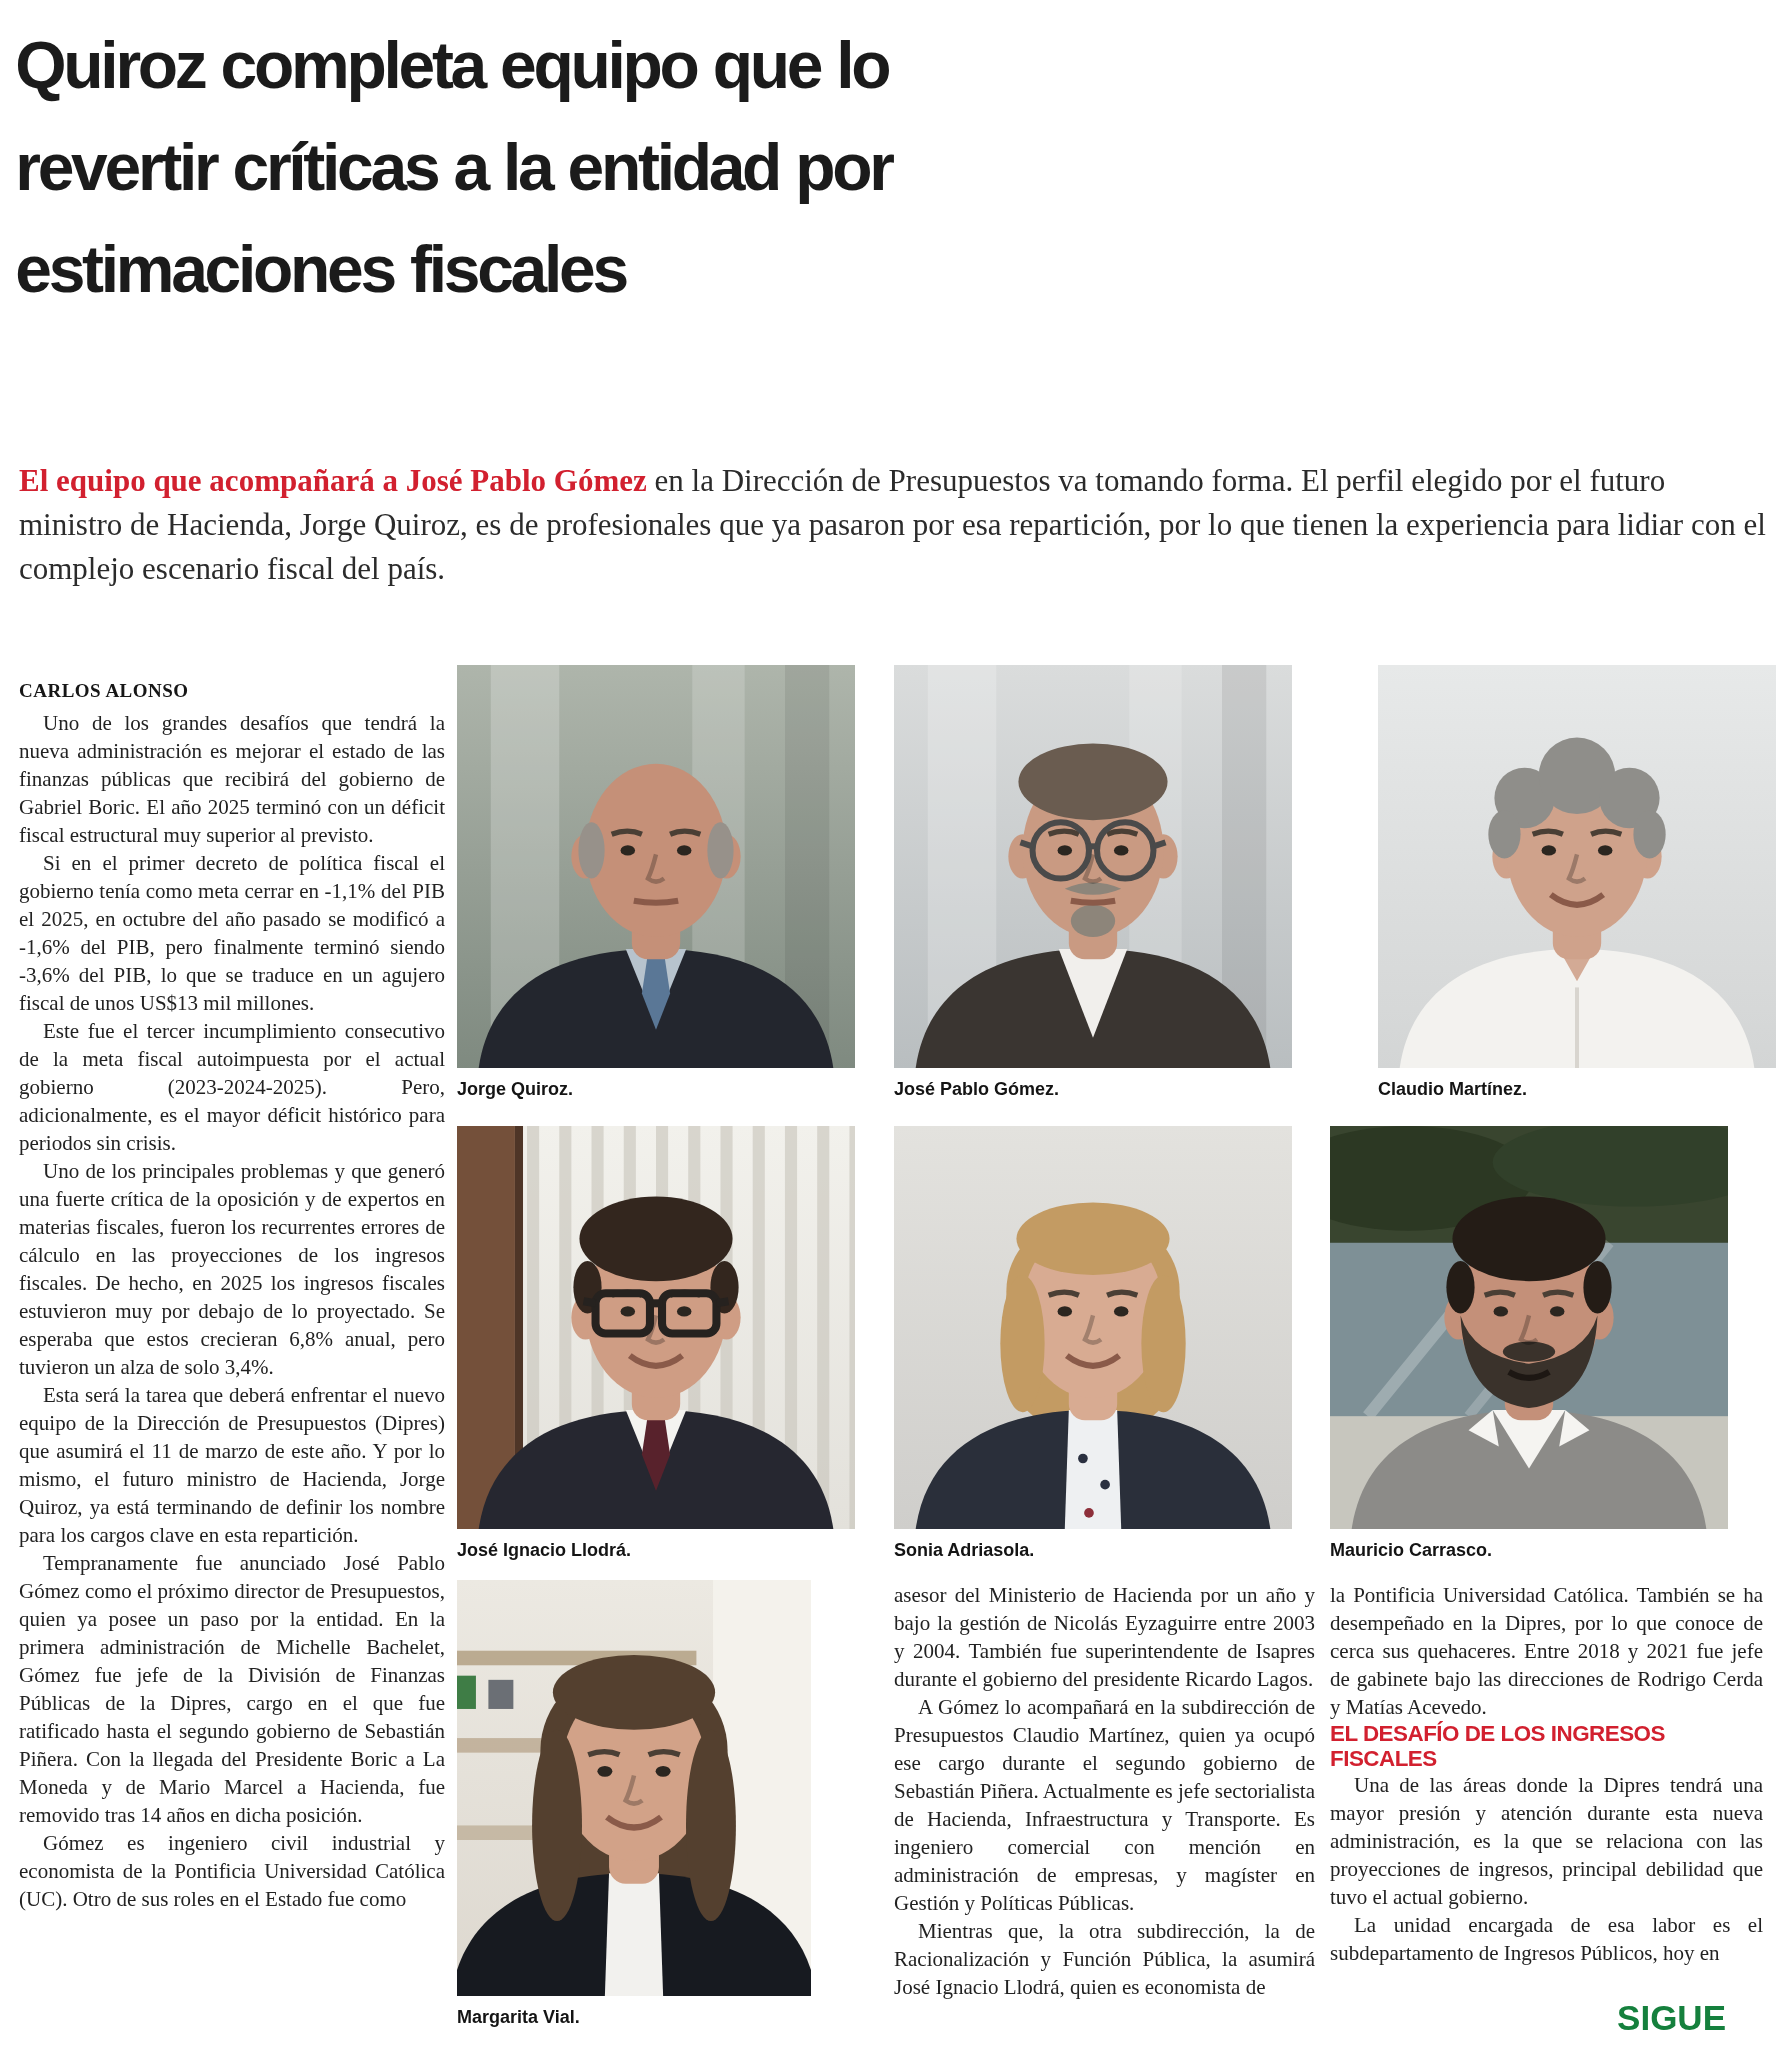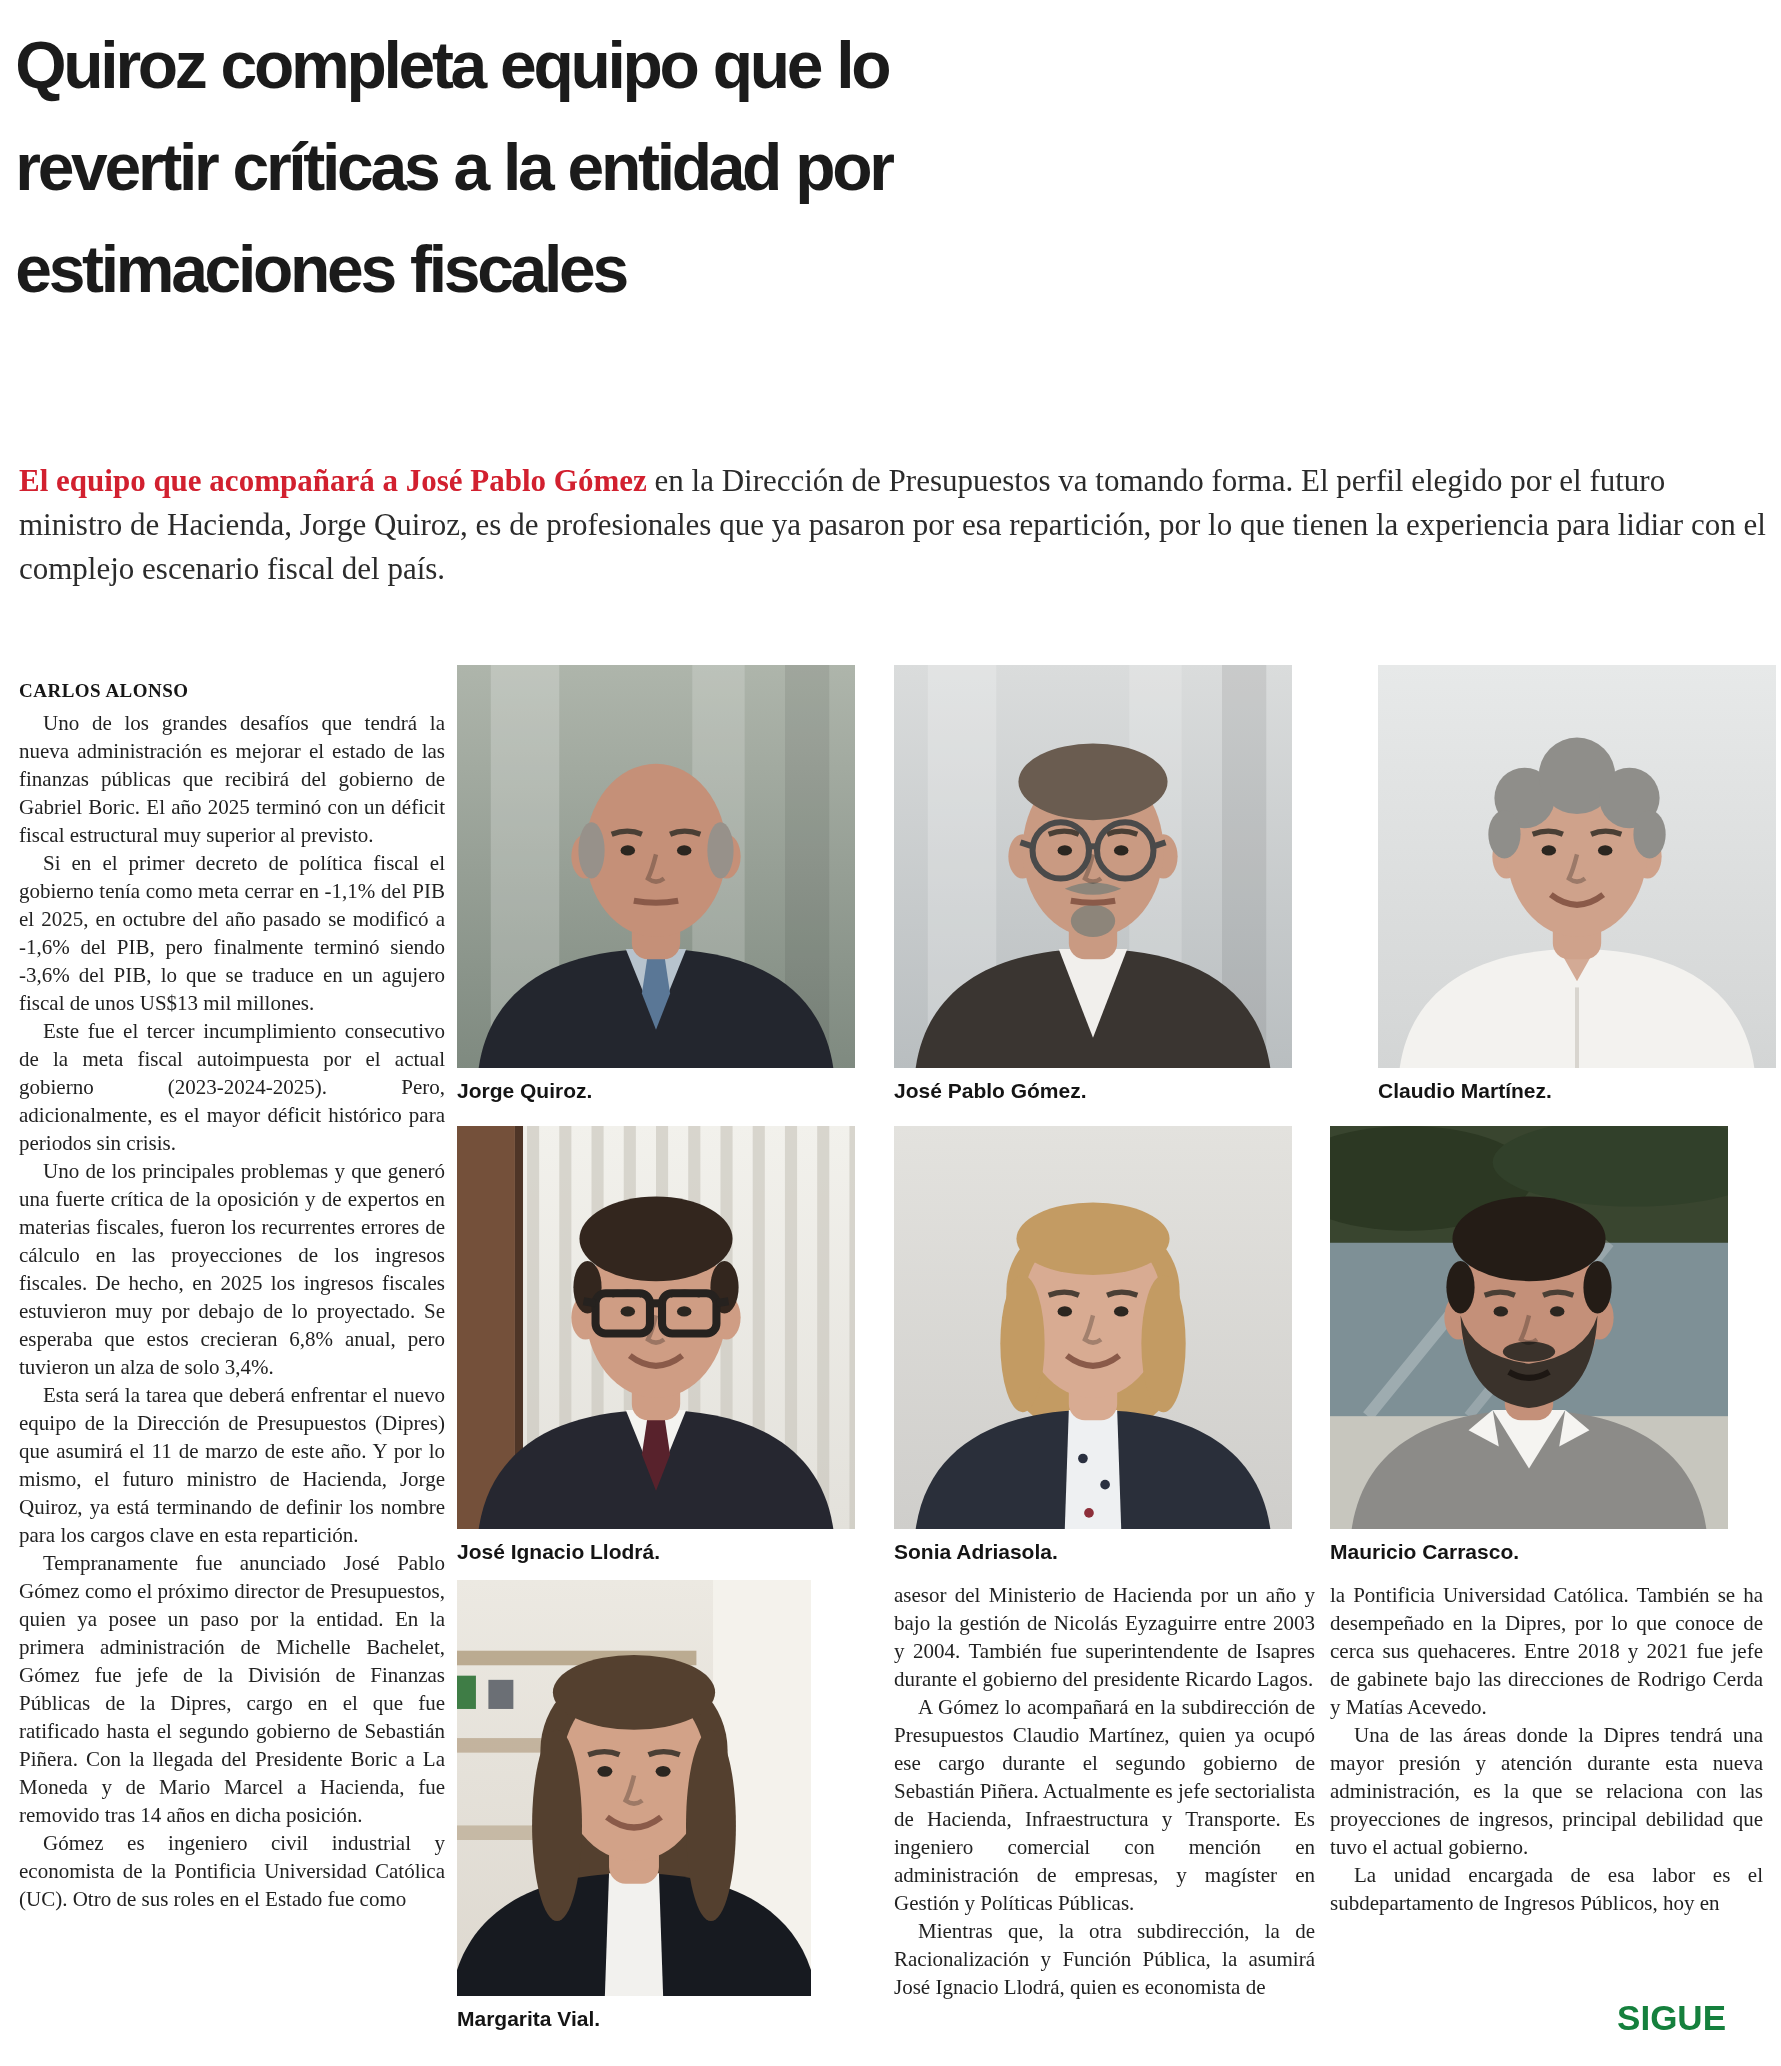--- a/index.html
+++ b/index.html
@@ -68,21 +68,21 @@
   }
 
   
   figure{margin:0;padding:0;position:absolute;}
   .photo{width:100%;background:#dcdcda;overflow:hidden;}
   .photo svg{display:block;width:100%;height:100%;}
   .row1 .photo,.row2 .photo{height:403px;}
   .row3 .photo{height:416px;}
   figcaption{
     font-family:"Liberation Sans", sans-serif;
-    font-weight:bold;font-size:21px;color:#141414;
+    font-weight:bold;font-size:18px;color:#141414;
     margin-top:11px;
   }
   #fig0{left:457px;top:665px;width:398px;}
   #fig1{left:894px;top:665px;width:398px;}
   #fig2{left:1330px;top:665px;width:398px;margin-left:48px;}
   #fig3{left:457px;top:1126px;width:398px;}
   #fig4{left:894px;top:1126px;width:398px;}
   #fig5{left:1330px;top:1126px;width:398px;}
   #fig6{left:457px;top:1580px;width:354px;}
 
@@ -120,20 +120,21 @@
 </div>
 
 <div id="col-mid" class="abs bodycol">
   <p class="noindent">asesor del Ministerio de Hacienda por un año y bajo la gestión de Nicolás Eyzaguirre entre 2003 y 2004. También fue superintendente de Isapres durante el gobierno del presidente Ricardo Lagos.</p>
   <p>A Gómez lo acompañará en la subdirección de Presupuestos Claudio Martínez, quien ya ocupó ese cargo durante el segundo gobierno de Sebastián Piñera. Actualmente es jefe sectorialista de Hacienda, Infraestructura y Transporte. Es ingeniero comercial con mención en administración de empresas, y magíster en Gestión y Políticas Públicas.</p>
   <p>Mientras que, la otra subdirección, la de Racionalización y Función Pública, la asumirá José Ignacio Llodrá, quien es economista de</p>
 </div>
 
 <div id="col-right" class="abs bodycol">
   <p class="noindent">la Pontificia Universidad Católica. También se ha desempeñado en la Dipres, por lo que conoce de cerca sus quehaceres. Entre 2018 y 2021 fue jefe de gabinete bajo las direcciones de Rodrigo Cerda y Matías Acevedo.</p>
+  <p class="subhead">EL DESAFÍO DE LOS INGRESOS FISCALES</p>
   <p>Una de las áreas donde la Dipres tendrá una mayor presión y atención durante esta nueva administración, es la que se relaciona con las proyecciones de ingresos, principal debilidad que tuvo el actual gobierno.</p>
   <p>La unidad encargada de esa labor es el subdepartamento de Ingresos Públicos, hoy en</p>
 </div>
 
 <figure id="fig0" class="row1">
   <div class="photo">
       <svg viewBox="0 0 200 200" preserveAspectRatio="xMidYMid slice" xmlns="http://www.w3.org/2000/svg">
         <defs>
           <linearGradient id="bg0" x1="0" x2="0" y1="0" y2="1">
             <stop offset="0" stop-color="#aeb5ab"></stop>

